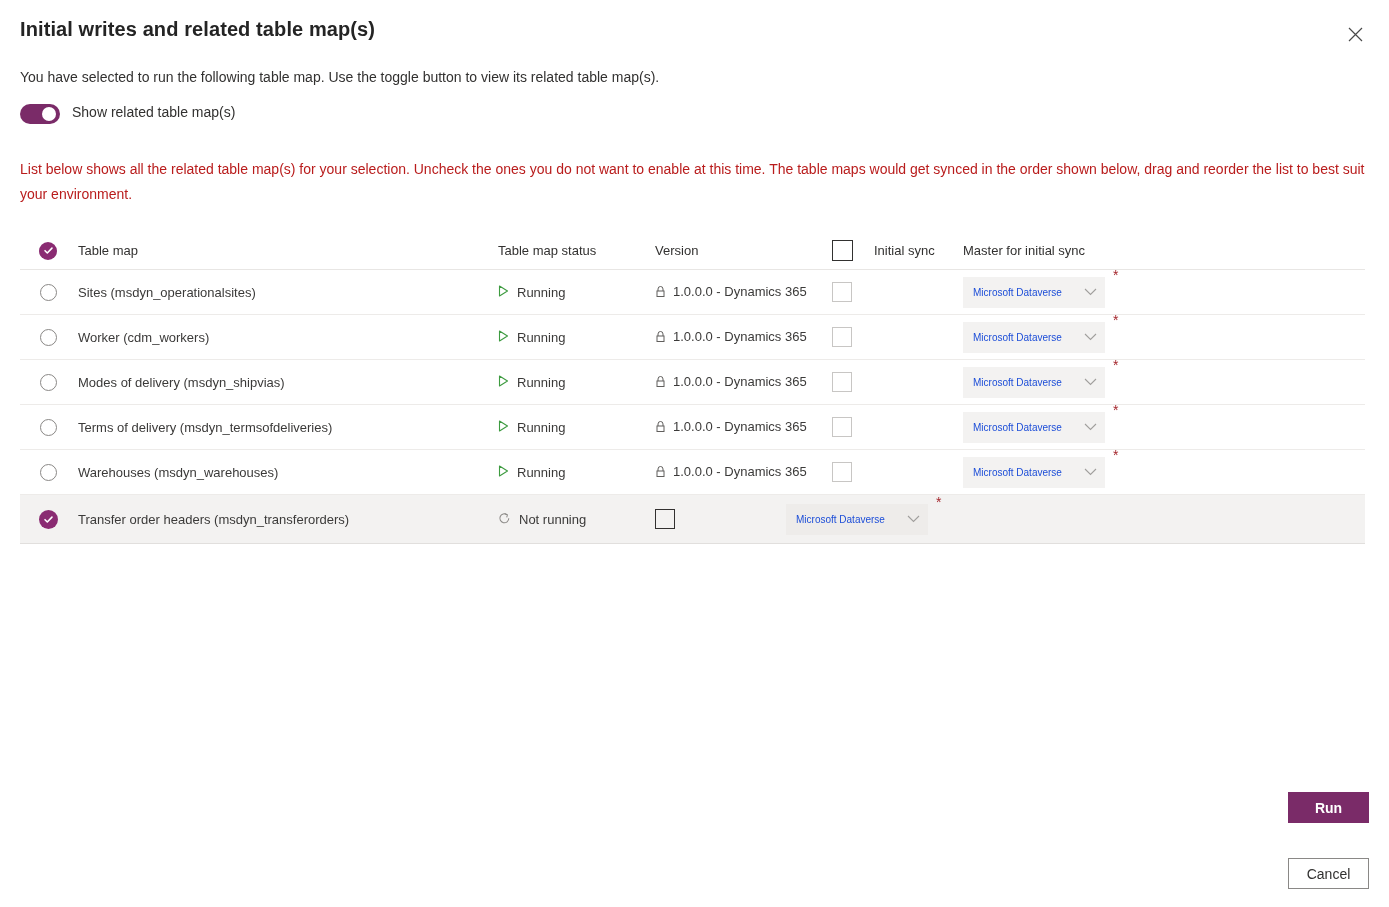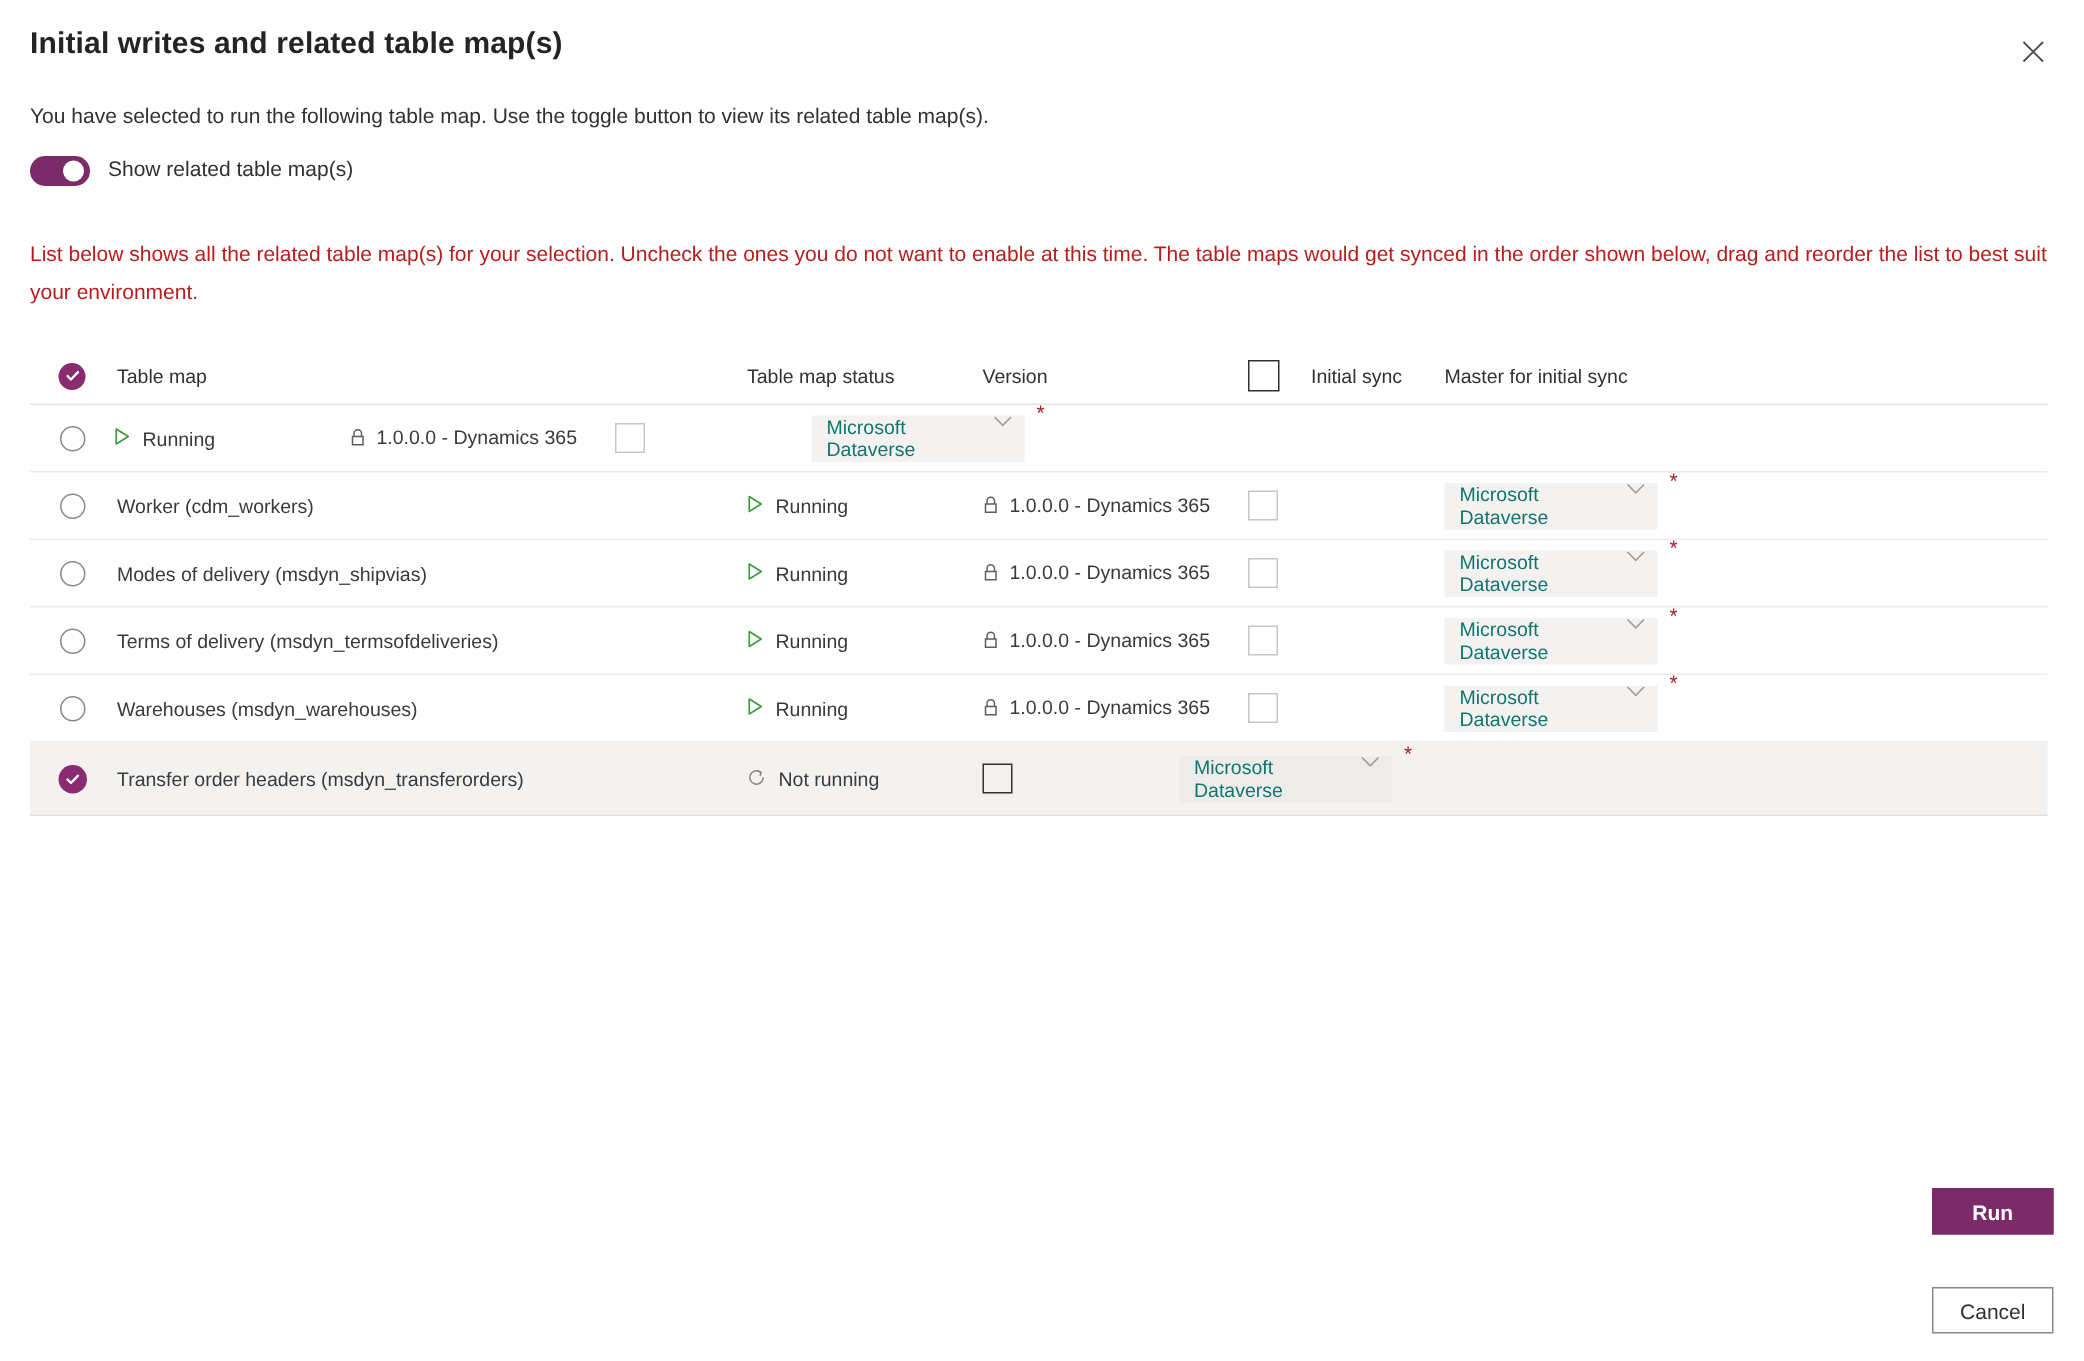--- a/index.html
+++ b/index.html
@@ -165,25 +165,25 @@
   .chk.strong { border: 1px solid #323130; background: transparent; }
   .chk.header { border: 1px solid #323130; width: 21px; height: 21px; }
 
   
   .dd-wrap { position: relative; }
   .dropdown {
     width: 142px; height: 31px;
     background: #f3f2f1;
     border: none;
     display: flex;
-    align-items: flex-start;
+    align-items: center;
     justify-content: space-between;
     padding: 0 8px 0 10px;
-    color: #0f766e;
-    font-size: 13px;
+    color: #1d4ed8;
+    font-size: 10px;
     cursor: default;
   }
   .row.selected .dropdown { background: #eeecea; }
   .dd-chev { color: #a19f9d; font-size: 11px; line-height: 1; }
   .req-star {
     position: absolute;
     left: 150px; top: -9px;
     color: #a4262c;
     font-size: 14px;
     line-height: 1;
@@ -260,20 +260,21 @@
         <div class="chk header"></div>
         <span style="margin-left:21px">Initial sync</span>
       </div>
       <div class="c-master">Master for initial sync</div>
     </div>
 
     <div class="row">
       <div class="c-sel">
         <div class="sel-circle"></div>
       </div>
+      <div class="c-name">Sites (msdyn_operationalsites)</div>
       <div class="c-status">
         <span class="ico-play">
           <svg width="11" height="12" viewBox="0 0 11 12">
               <path d="M1.5 1 L9.5 6 L1.5 11 Z" fill="none" stroke="#3d9b40" stroke-width="1.1" stroke-linejoin="round"></path>
             </svg>
         </span>
         <span class="status-txt">Running</span>
       </div>
       <div class="c-version">
         <span class="ico-lock">

